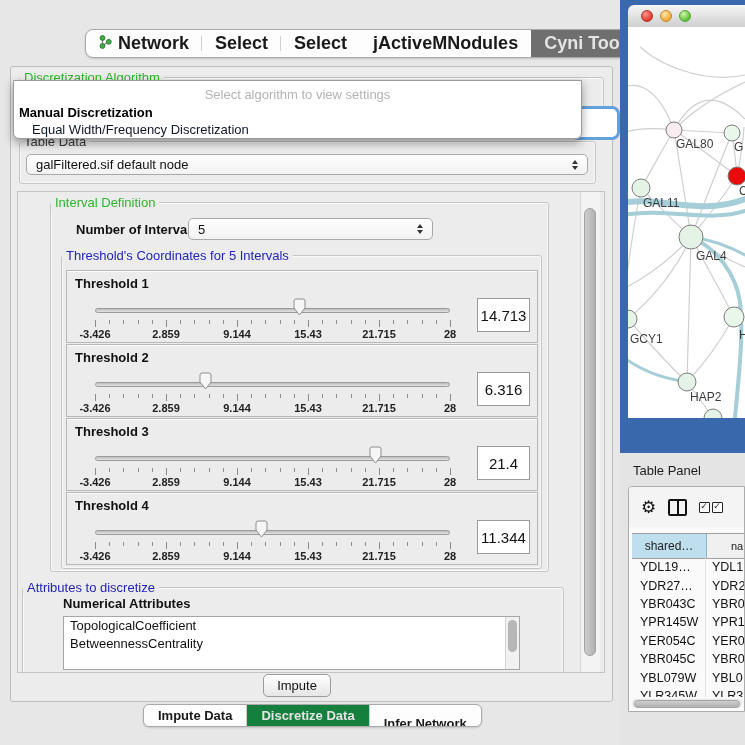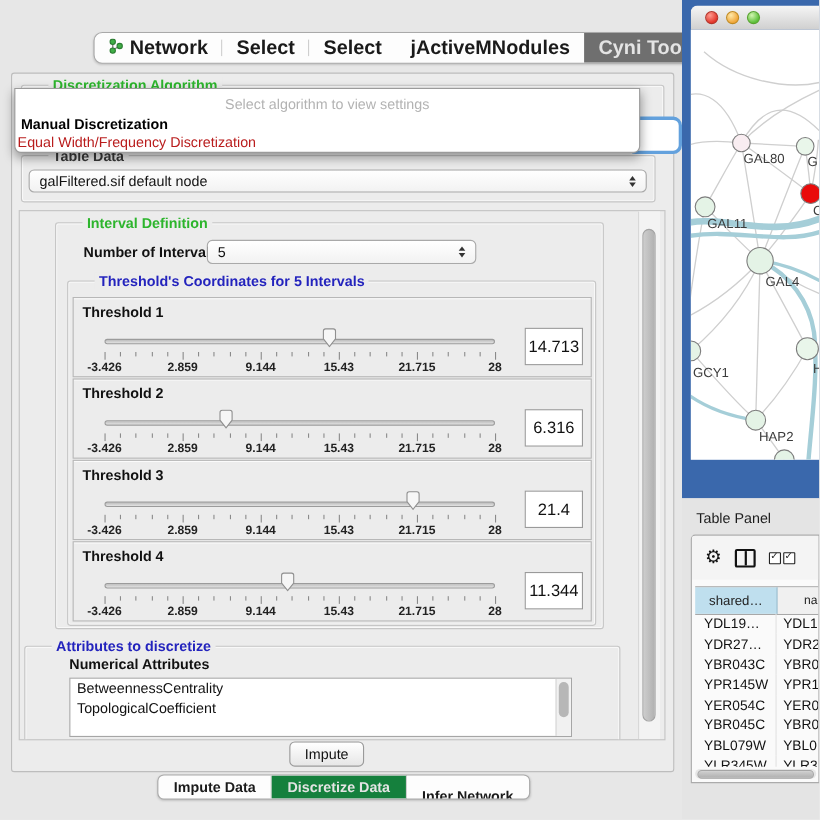--- a/index.html
+++ b/index.html
@@ -15,39 +15,39 @@
   
   .tabbar{left:85px;top:29px;height:27px;display:flex;align-items:stretch;background:#fdfdfd;border:1px solid #a9a9a9;border-radius:8px;overflow:hidden;box-shadow:0 1px 2px rgba(0,0,0,.15);}
   .tab{display:flex;align-items:center;padding:0 13px;font-size:18px;font-weight:bold;color:#1a1a1a;position:relative;cursor:default;}
   .tab .sep{position:absolute;right:0;top:6px;bottom:6px;width:1px;background:#cfcfcf;}
   .tab.selected{background:#6f6f6f;color:#e4e4e4;}
   .tab .neticon{margin-right:6px;}
 
   
   .outer-panel{left:10px;top:66px;width:601px;height:634px;background:#ececec;border:1px solid #bdbdbd;border-radius:3px;}
   .group{position:absolute;border:1px solid #c6c6c6;border-radius:3px;box-shadow:inset 0 0 0 1px rgba(255,255,255,.65);}
-  .gtitle{position:absolute;top:-8px;left:24px;background:#ececec;padding:0 4px;font-size:13px;white-space:nowrap;font-weight:bold;}
+  .gtitle{position:absolute;top:-8px;left:0;background:#ececec;padding:0 4px;font-size:13px;white-space:nowrap;}
   .gtitle.green{color:#2db52d;}
   .gtitle.blue{color:#2323bd;}
   .gtitle.dark{color:#3a3a3a;}
 
   
   .combo{position:absolute;background:linear-gradient(#ffffff,#f2f2f2);border:1px solid #a9a9a9;border-radius:5px;font-size:13px;color:#111;display:flex;align-items:center;padding:0 22px 0 9px;box-sizing:border-box;}
   .stepper{position:absolute;right:9px;top:50%;transform:translateY(-50%);display:flex;flex-direction:column;gap:2px;}
   .stepper .up{width:0;height:0;border-left:3.5px solid transparent;border-right:3.5px solid transparent;border-bottom:4.5px solid #333;}
   .stepper .down{width:0;height:0;border-left:3.5px solid transparent;border-right:3.5px solid transparent;border-top:4.5px solid #333;}
 
   
   .focus-sliver{left:550px;top:28px;width:44px;height:28px;border:3px solid #63a1dd;border-radius:8px;background:#fff;}
 
   
   .popup{left:13px;top:80px;width:567px;height:57px;background:#fff;border:1px solid #9b9b9b;border-radius:0 0 6px 6px;box-shadow:0 4px 10px rgba(0,0,0,.38);z-index:50;}
   .popup .prompt{position:absolute;left:0;right:0;top:6px;text-align:center;color:#b3b3b3;font-size:13px;}
   .popup .opt1{position:absolute;left:5px;top:24px;font-size:13px;font-weight:bold;color:#000;}
-  .popup .opt2{position:absolute;left:2px;top:41px;font-size:13px;color:#b91c1c;}
+  .popup .opt2{position:absolute;left:18px;top:41px;font-size:13px;color:#0f172a;}
 
   
   .inner-panel{left:6px;top:124px;width:586px;height:480px;background:#ececec;border:1px solid #c4c4c4;overflow:hidden;}
   .vscroll{position:absolute;right:4px;top:0;bottom:0;width:19px;background:#f3f3f3;border-left:1px solid #d8d8d8;}
   .vscroll .thumb{position:absolute;left:3px;width:12px;top:16px;height:448px;border-radius:6px;background:linear-gradient(90deg,#cdcdcd,#b2b2b2);border:1px solid #a2a2a2;box-sizing:border-box;}
 
   
   .noi-label{position:absolute;left:25px;top:19px;font-size:13px;font-weight:bold;color:#111;}
   .noi-combo{left:137px;top:15px;width:245px;height:22px;}
 
@@ -346,22 +346,22 @@
               </div>
             </div>
         </div>
       </div>
 
       <div class="group" style="left:4px;top:395px;width:540px;height:100px;">
         <span class="gtitle blue">Attributes to discretize</span>
         <span class="attr-heading">Numerical Attributes</span>
         <div class="attr-list">
           <div id="attr-items">
+              <div class="attr-item">TopologicalCoefficient</div>
               <div class="attr-item">BetweennessCentrality</div>
-              <div class="attr-item">TopologicalCoefficient</div>
             </div>
           <div class="list-scroll">
               <div class="thumb"></div>
             </div>
         </div>
       </div>
 
       <div class="vscroll">
           <div class="thumb"></div>
         </div>

